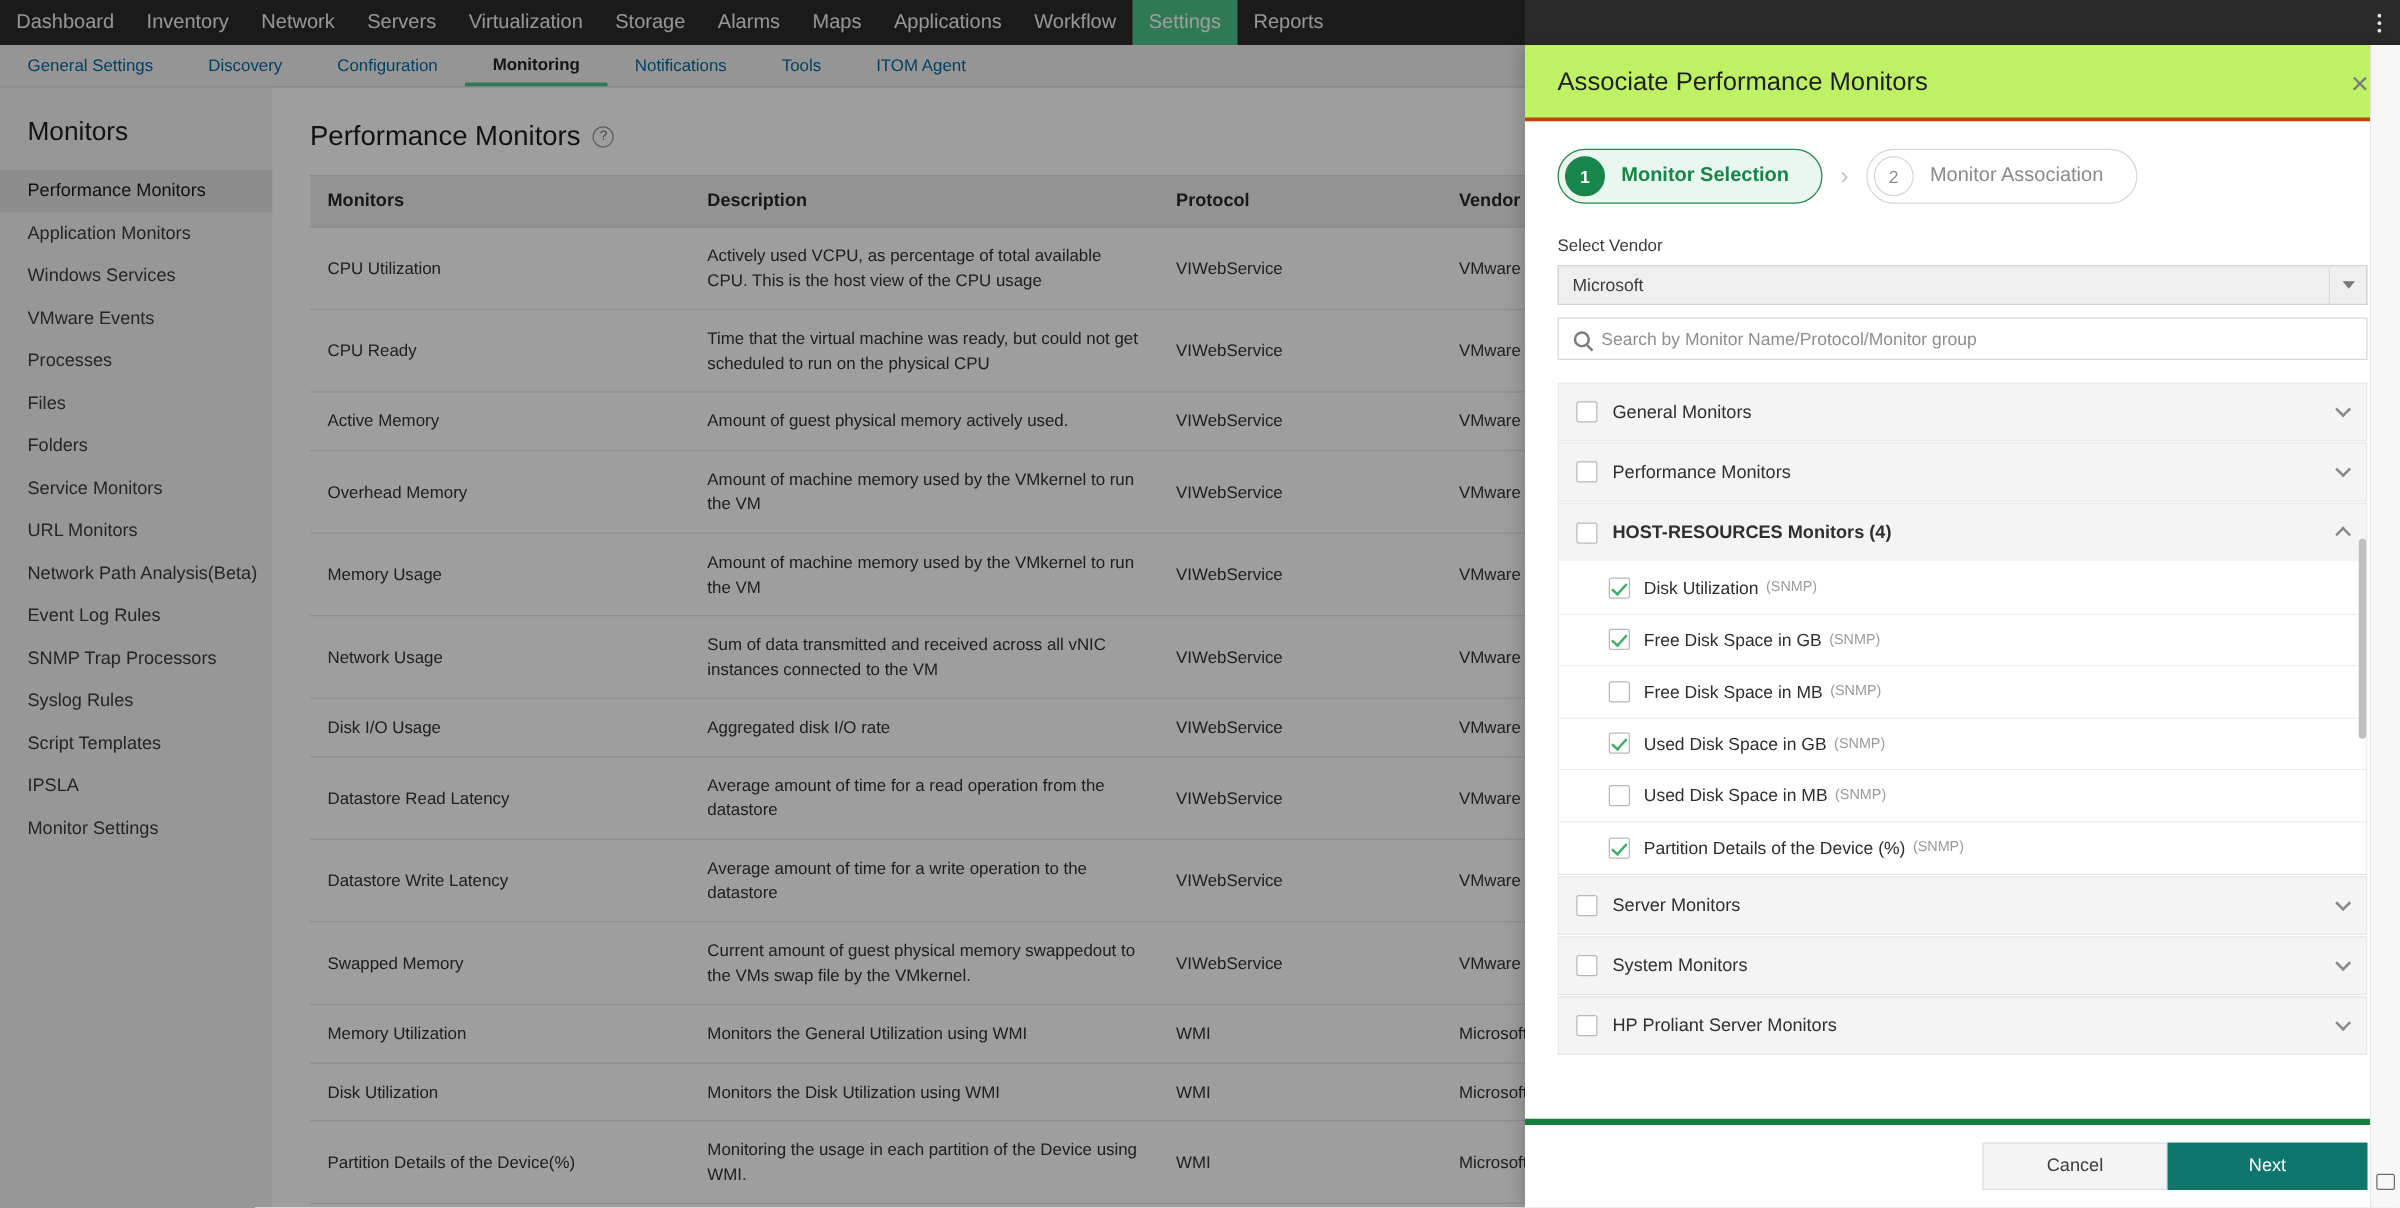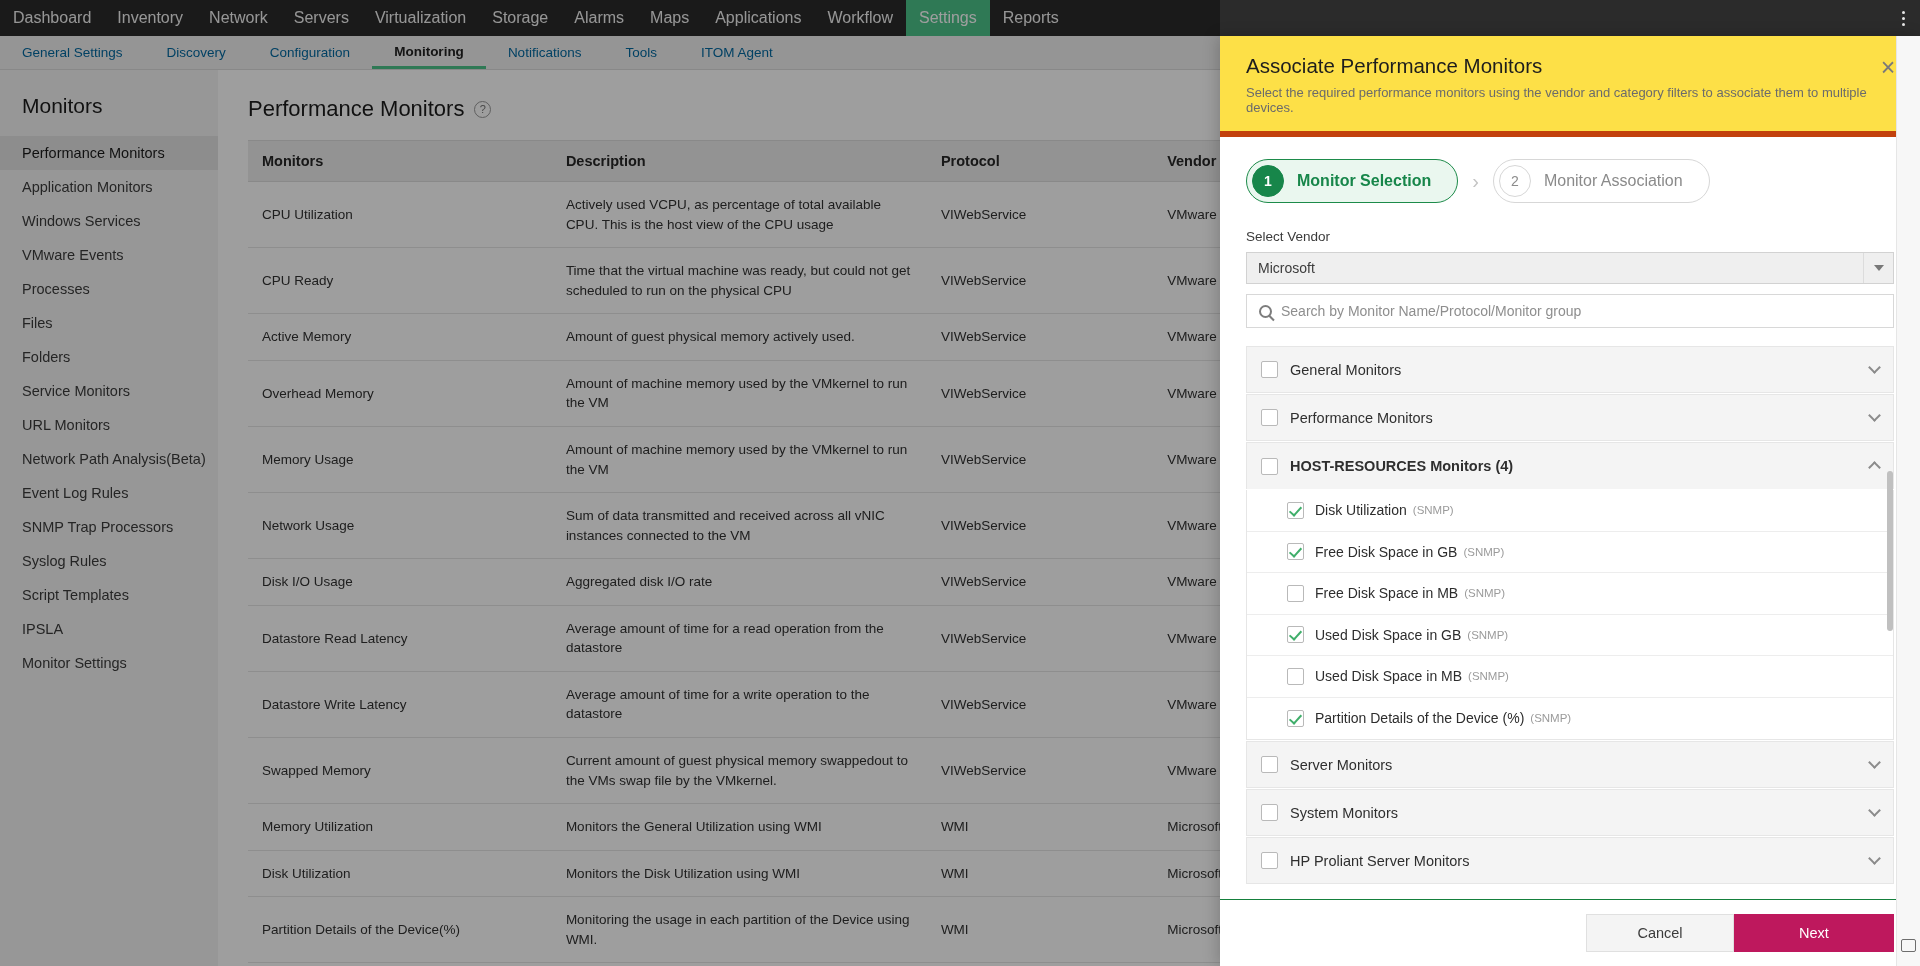--- a/index.html
+++ b/index.html
@@ -83,22 +83,22 @@
     background: rgba(0,0,0,0.38); z-index: 40; pointer-events: none;
   }
 
   
   .modal {
     position: absolute; right: 0; top: 36px; width: 700px; height: 930px;
     background: #fff; z-index: 50; display: flex; flex-direction: column;
     box-shadow: -3px 0 14px rgba(0,0,0,0.18);
   }
   .modal-head {
-    background: #fde047; padding: 18px 26px 16px 26px; position: relative;
-    border-bottom: 6px solid #c2410c;
+    background: #bef264; padding: 18px 26px 16px 26px; position: relative;
+    border-bottom: 3px solid #c2410c;
   }
   .modal-title { font-size: 20.5px; color: #1d1d1d; font-weight: 400; }
   .modal-sub { font-size: 13px; color: #6b6b6b; margin-top: 7px; }
   .modal-close {
     position: absolute; right: 20px; top: 20px; width: 24px; height: 24px;
     cursor: pointer; color: #7a7a7a; font-size: 25px; line-height: 22px;
     text-align: center; font-weight: 300;
   }
   .modal-body { flex: 1; padding: 22px 26px 0 26px; overflow: hidden; }
 
@@ -184,30 +184,30 @@
     transform: rotate(42deg);
   }
 
   .list-scrollbar {
     position: absolute; right: 1px; top: 125px; width: 6px; height: 160px;
     background: #c0c0c0; border-radius: 3px; cursor: pointer;
   }
 
   
   .modal-foot {
-    border-top: 1px solid #15803d; padding: 14px 26px; display: flex;
+    border-top: 5px solid #15803d; padding: 14px 26px; display: flex;
     justify-content: flex-end; gap: 0; align-items: center; background: #fff;
   }
   .btn {
     min-width: 148px; height: 38px; font-size: 14.5px; cursor: pointer;
     display: flex; align-items: center; justify-content: center;
     font-family: inherit; border: none;
   }
   .btn-cancel { background: #f4f4f4; color: #3b3b3b; border: 1px solid #e0e0e0; }
-  .btn-next { background: #be185d; color: #fff; min-width: 160px; }
+  .btn-next { background: #0f766e; color: #fff; min-width: 160px; }
 
   .right-rail {
     position: absolute; right: 0; top: 36px; width: 24px; height: 930px;
     background: #f7f7f7; border-left: 1px solid #e6e6e6; z-index: 60;
   }
   .rail-ico {
     position: absolute; bottom: 14px; left: 4px; width: 15px; height: 13px;
     border: 1.5px solid #6d6d6d; border-radius: 2px; cursor: pointer;
   }
 </style>
@@ -398,21 +398,20 @@
 
   <div class="backdrop"></div>
 
   <div class="right-rail">
     <div class="rail-ico"></div>
   </div>
 
   <div class="modal">
     <div class="modal-head">
       <div class="modal-title">Associate Performance Monitors</div>
-      <div class="modal-sub">Select the required performance monitors using the vendor and category filters to associate them to multiple devices.</div>
       <div class="modal-close">×</div>
     </div>
 
     <div class="modal-body">
       <div class="stepper" id="stepper">
           <div class="step active">
             <div class="step-num">1</div>
             <div class="step-label">Monitor Selection</div>
           </div>
           <span class="step-arrow">›</span>

